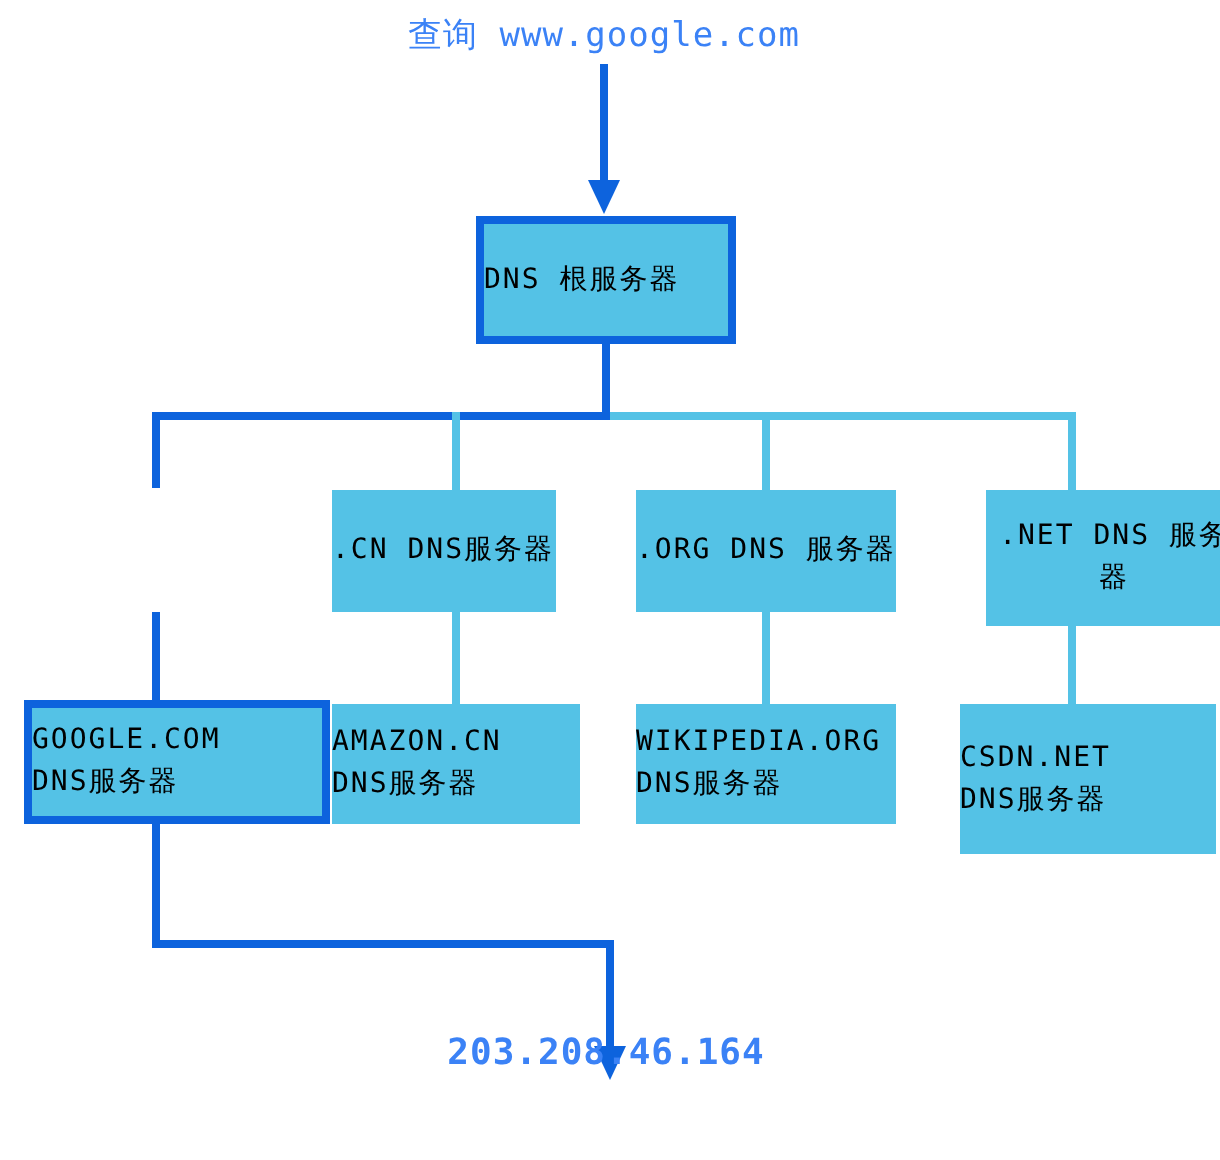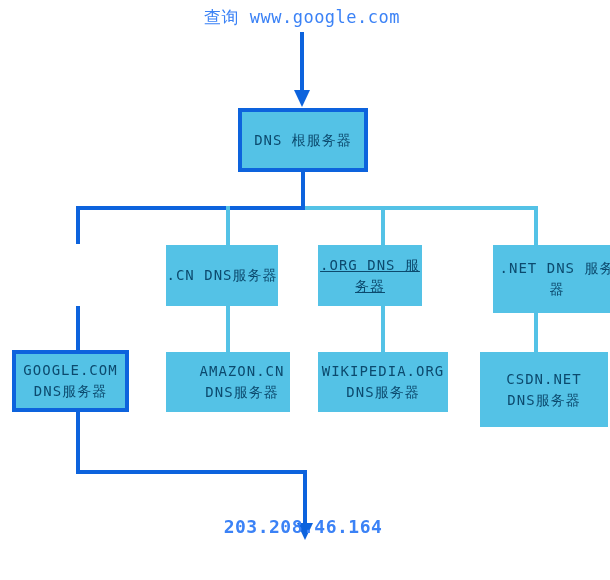--- a/index.html
+++ b/index.html
@@ -11,22 +11,22 @@
   .canvas{
     position:relative;width:610px;height:580px;background:#ffffff;overflow:hidden;
   }
   .label{
     position:absolute;color:#3b82f6;white-space:nowrap;
     transform:translateX(-50%);
   }
   .label.query{top:6px;left:302px;font-size:17px;letter-spacing:.5px;}
   .label.ip{top:516px;left:303px;font-size:18px;letter-spacing:.5px;font-weight:bold;}
   .node{
-    position:absolute;background:var(--light);color:#0c4a6e;
-    display:flex;flex-direction:column;align-items:center;justify-content:center;
+    position:absolute;background:var(--light);color:#000000;
+    display:flex;flex-direction:column;align-items:flex-start;justify-content:center;
     font-size:14px;letter-spacing:1px;text-align:center;line-height:21px;
     box-sizing:border-box;
   }
   .node.hl{border:4px solid var(--dark);}
   .vline,.hline{position:absolute;}
   .vline{width:4px;}
   .hline{height:4px;}
   .dark{background:var(--dark);}
   .light{background:var(--light);}
   .arrow-head{
@@ -40,28 +40,28 @@
   .root-node{left:238px;top:108px;width:130px;height:64px;}
   .root-drop{left:301px;top:170px;height:38px;}
   .branch-dark{left:76px;top:206px;width:229px;}
   .branch-light{left:305px;top:206px;width:233px;}
   .drop-com{left:76px;top:206px;height:38px;}
   .drop-cn{left:226px;top:206px;height:39px;}
   .drop-org{left:381px;top:206px;height:39px;}
   .drop-net{left:534px;top:206px;height:39px;}
   .tld-com{left:10px;top:244px;width:136px;height:62px;}
   .tld-cn{left:166px;top:245px;width:112px;height:61px;}
-  .tld-org{left:318px;top:245px;width:104px;height:61px;text-decoration:underline;}
+  .tld-org{left:318px;top:245px;width:130px;height:61px;}
   .tld-net{left:493px;top:245px;width:128px;height:68px;}
   .mid-com{left:76px;top:306px;height:44px;}
   .mid-cn{left:226px;top:305px;height:47px;}
   .mid-org{left:381px;top:305px;height:47px;}
   .mid-net{left:534px;top:305px;height:47px;}
-  .auth-google{left:12px;top:350px;width:117px;height:62px;}
-  .auth-amazon{left:166px;top:352px;width:124px;height:60px;padding-left:28px;}
+  .auth-google{left:12px;top:350px;width:153px;height:62px;}
+  .auth-amazon{left:166px;top:352px;width:124px;height:60px;}
   .auth-wikipedia{left:318px;top:352px;width:130px;height:60px;}
   .auth-csdn{left:480px;top:352px;width:128px;height:75px;}
   .res-down1{left:76px;top:412px;height:62px;}
   .res-across{left:76px;top:470px;width:231px;}
   .res-down2{left:303px;top:470px;height:53px;}
   .res-arrow{left:297px;top:523px;}
 </style>
 </head>
 <body>
 

